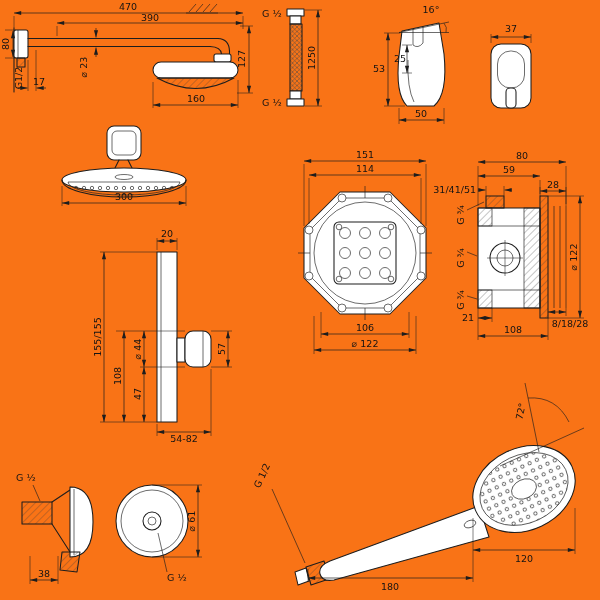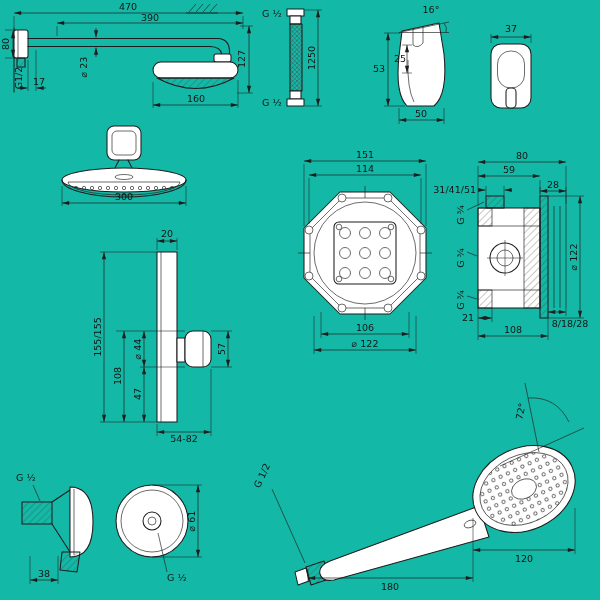--- a/index.html
+++ b/index.html
@@ -1,16 +1,16 @@
 <!DOCTYPE html>
 <html><head>
 <meta charset="utf-8">
 <style>
   html,body{margin:0;padding:0;background:#fff}
-  .canvas{width:600px;height:600px;background:#14b8a6;font-family:"DejaVu Sans",sans-serif;position:relative;overflow:hidden}
+  .canvas{width:600px;height:600px;background:#f97316;font-family:"DejaVu Sans",sans-serif;position:relative;overflow:hidden}
   svg{display:block}
   text{font-size:9.5px;fill:#141414;font-family:"DejaVu Sans",sans-serif}
   .ln{fill:none;stroke:#1d1d1d;stroke-width:1.05;stroke-linecap:round;stroke-linejoin:round}
   .lnt{fill:none;stroke:#1d1d1d;stroke-width:.65}
   .ext{fill:none;stroke:#1d1d1d;stroke-width:.55}
   .dim{fill:none;stroke:#1d1d1d;stroke-width:.7}
   .wf{fill:#ffffff}
   .hf{fill:url(#hatch)}
   .xf{fill:url(#xhatch)}
   .df{fill:url(#dots)}

